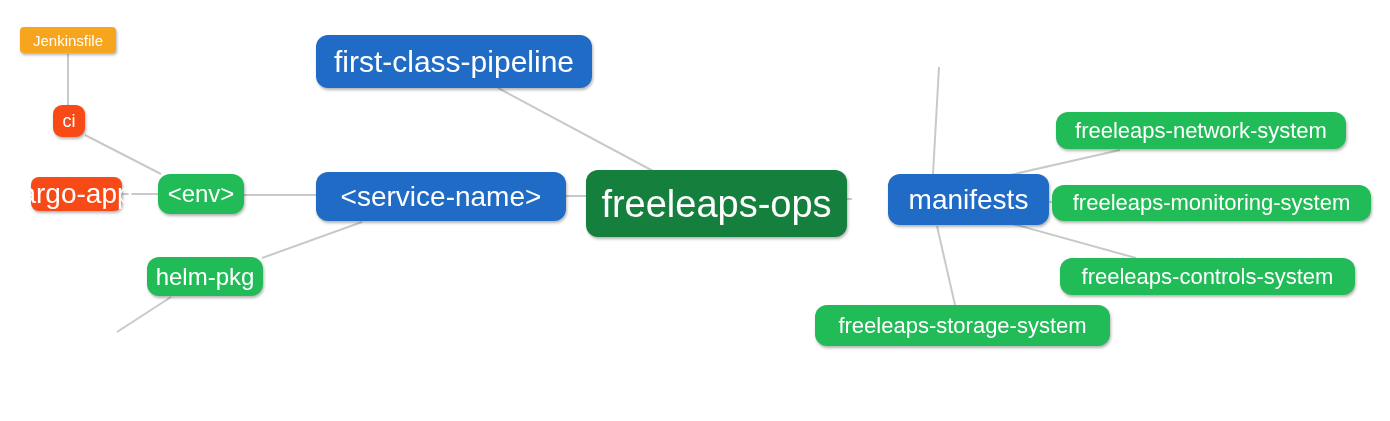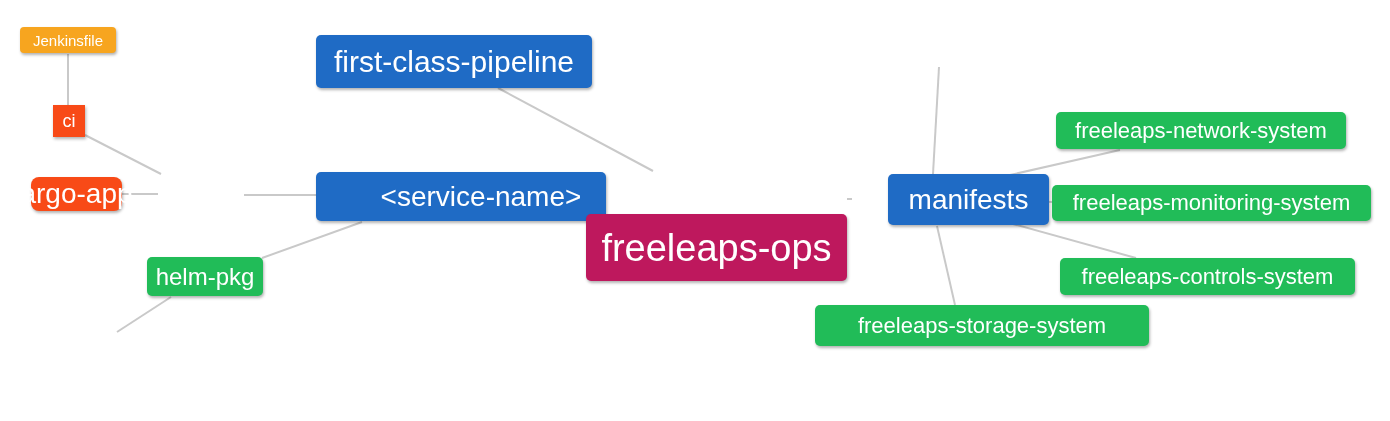--- a/index.html
+++ b/index.html
@@ -27,47 +27,47 @@
     stroke: #c9c9c9;
     stroke-width: 2;
   }
   .node {
     position: absolute;
     display: flex;
     align-items: center;
     justify-content: center;
     color: #ffffff;
     white-space: nowrap;
-    border-radius: 5px;
+    border-radius: 12px;
     box-shadow: 1px 2px 3px rgba(0,0,0,0.3);
     line-height: 1;
     cursor: default;
     user-select: none;
   }
   .c-blue   { background: #1f6bc5; }
   .c-green  { background: #21bc58; }
   .c-red    { background: #f84a17; }
   .c-amber  { background: #f7a51f; }
-  .c-dark   { background: #be185d; margin-top: 44px; }
+  .c-dark   { background: #15803d; }
 
   .n-jenkinsfile { left: 20px;   top: 27px;  width: 96px;  height: 26px; font-size: 15px; border-radius: 4px; }
-  .n-ci          { left: 53px;   top: 105px; width: 32px;  height: 32px; font-size: 18px; border-radius: 0; }
+  .n-ci          { left: 53px;   top: 105px; width: 32px;  height: 32px; font-size: 18px; border-radius: 9px; }
   .n-argo        { left: 31px;   top: 177px; width: 91px;  height: 34px; font-size: 28px; border-radius: 8px; }
   .n-env         { left: 158px;  top: 174px; width: 86px;  height: 40px; font-size: 24px; }
   .n-helm        { left: 147px;  top: 257px; width: 116px; height: 39px; font-size: 24px; text-align: right; }
   .n-values      { left: 8px;    top: 332px; width: 172px; height: 35px; font-size: 20px; border-radius: 4px; }
   .n-pipeline    { left: 316px;  top: 35px;  width: 276px; height: 53px; font-size: 30px; }
-  .n-service     { left: 316px;  top: 172px; width: 250px; height: 49px; font-size: 28px; padding-left: 40px; }
+  .n-service     { left: 316px;  top: 172px; width: 250px; height: 49px; font-size: 28px; }
   .n-ops         { left: 586px;  top: 170px; width: 261px; height: 67px; font-size: 38px; }
   .n-manifests   { left: 852px;  top: 174px; width: 161px; height: 51px; font-size: 28px; margin-left: 36px; }
   .n-devops      { left: 796px;  top: 28px;  width: 288px; height: 39px; font-size: 22px; }
   .n-network     { left: 1056px; top: 112px; width: 290px; height: 37px; font-size: 22px; }
   .n-monitoring  { left: 1052px; top: 185px; width: 319px; height: 36px; font-size: 22px; }
   .n-controls    { left: 1060px; top: 258px; width: 295px; height: 37px; font-size: 22px; }
-  .n-storage     { left: 815px;  top: 305px; width: 334px; height: 41px; font-size: 22px; }
+  .n-storage     { left: 815px;  top: 305px; width: 295px; height: 41px; font-size: 22px; }
 </style>
 </head>
 <body>
 
 <div class="canvas">
 
   <svg class="edges" viewBox="0 0 1390 421" xmlns="http://www.w3.org/2000/svg">
     <line x1="68" y1="54" x2="68" y2="105"></line>
     <line x1="85" y1="135" x2="161" y2="174"></line>
     <line x1="122" y1="194" x2="158" y2="194"></line>
@@ -80,20 +80,21 @@
     <line x1="939" y1="67" x2="933" y2="174"></line>
     <line x1="1010" y1="175" x2="1120" y2="150"></line>
     <line x1="1013" y1="200" x2="1052" y2="202"></line>
     <line x1="1013" y1="224" x2="1136" y2="258"></line>
     <line x1="937" y1="226" x2="955" y2="305"></line>
   </svg>
 
   <div class="node c-amber n-jenkinsfile">Jenkinsfile</div>
   <div class="node c-red   n-ci">ci</div>
   <div class="node c-red   n-argo">argo-app</div>
+  <div class="node c-green n-env">&lt;env&gt;</div>
   <div class="node c-green n-helm">helm-pkg</div>
   <div class="node c-blue  n-pipeline">first-class-pipeline</div>
   <div class="node c-blue  n-service">&lt;service-name&gt;</div>
   <div class="node c-dark  n-ops">freeleaps-ops</div>
   <div class="node c-blue  n-manifests">manifests</div>
   <div class="node c-green n-network">freeleaps-network-system</div>
   <div class="node c-green n-monitoring">freeleaps-monitoring-system</div>
   <div class="node c-green n-controls">freeleaps-controls-system</div>
   <div class="node c-green n-storage">freeleaps-storage-system</div>
 

